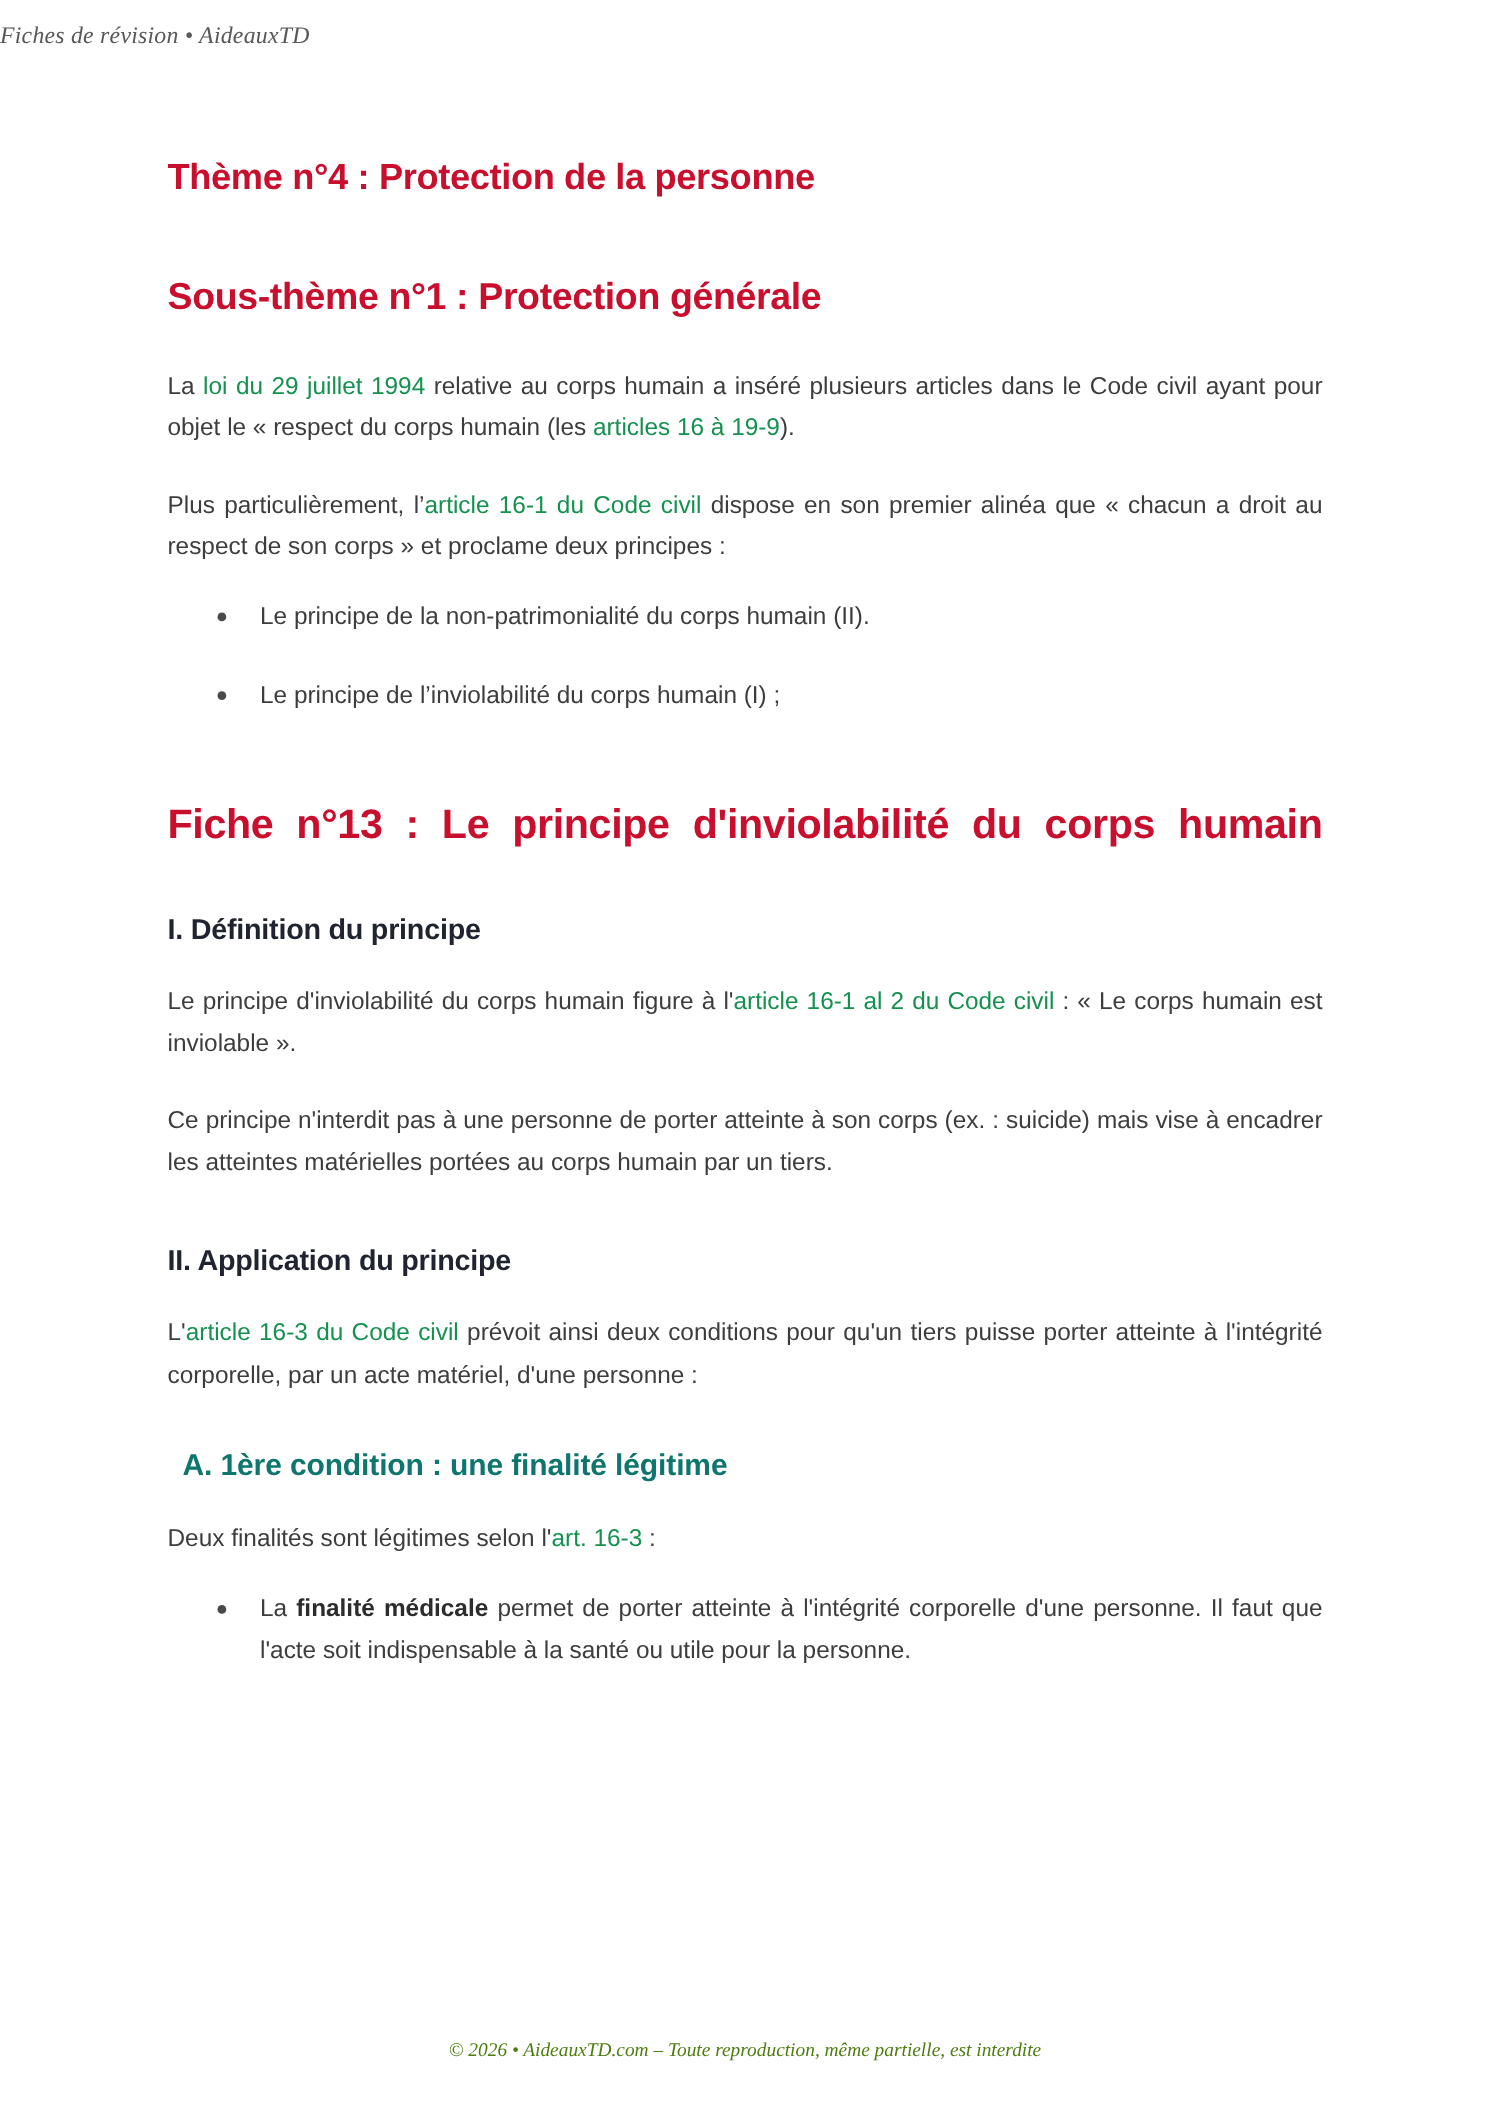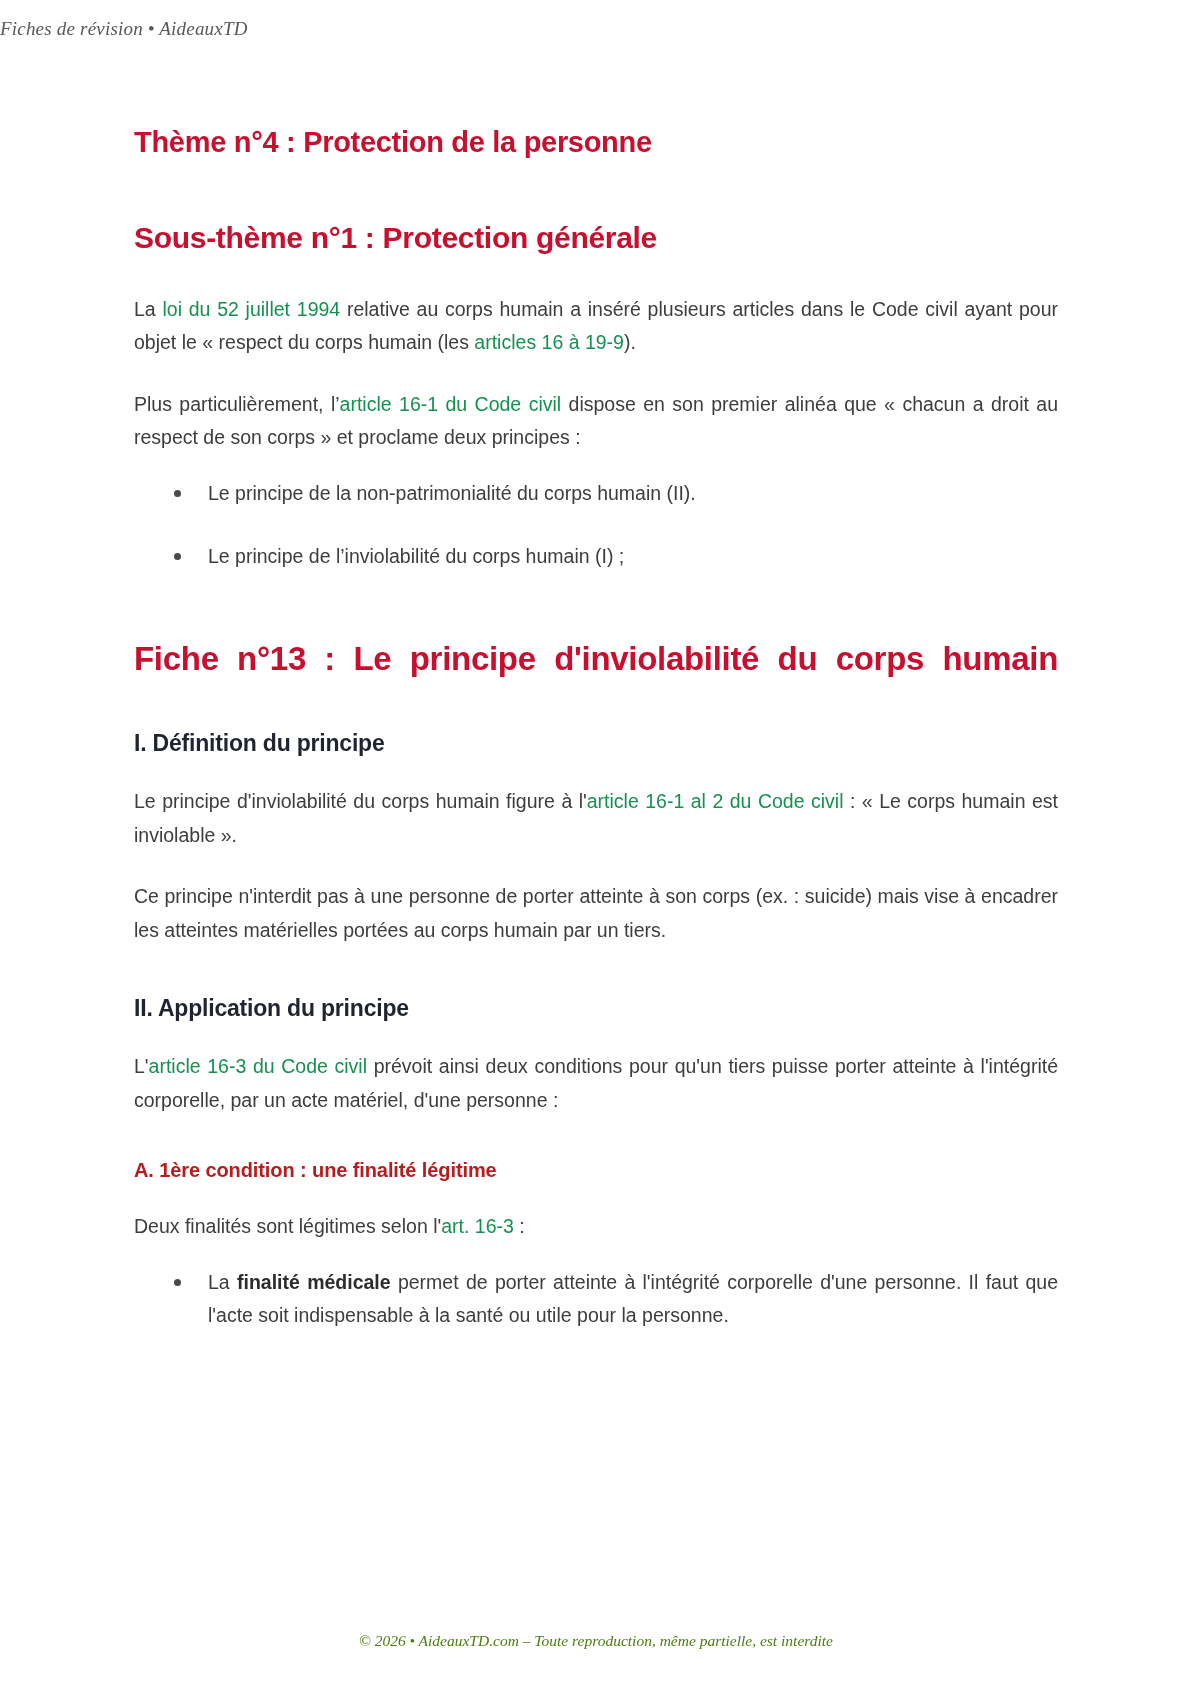--- a/index.html
+++ b/index.html
@@ -101,24 +101,24 @@
     letter-spacing: -0.3px;
   }
   h3.section {
     font-size: 23px;
     font-weight: bold;
     color: #1f2430;
     margin: 48px 0 0 0;
     letter-spacing: -0.2px;
   }
   h4.subsection {
-    font-size: 20px;
+    font-size: 24px;
     font-weight: bold;
-    color: #b91c1c;
-    margin: 42px 0 0 0;
+    color: #0f766e;
+    margin: 42px 0 0 12px;
     letter-spacing: -0.1px;
   }
   strong.b {
     font-weight: bold;
     color: #2c2c2c;
   }
   .footer {
     position: absolute;
     bottom: 34px;
     left: 0;
@@ -136,21 +136,21 @@
 <div class="page">
 
   <div class="header">Fiches de révision • AideauxTD</div>
 
   <div class="content">
 
     <h1 class="theme">Thème n°4 : Protection de la personne</h1>
 
     <h2 class="subtheme">Sous-thème n°1 : Protection générale</h2>
 
-    <p class="para first"><span>La </span><span class="ref">loi du 52 juillet 1994</span><span> relative au corps humain a inséré plusieurs articles dans le Code civil ayant pour objet le « respect du corps humain (les </span><span class="ref">articles 16 à 19-9</span><span>).</span></p>
+    <p class="para first"><span>La </span><span class="ref">loi du 29 juillet 1994</span><span> relative au corps humain a inséré plusieurs articles dans le Code civil ayant pour objet le « respect du corps humain (les </span><span class="ref">articles 16 à 19-9</span><span>).</span></p>
 
     <p class="para"><span>Plus particulièrement, l’</span><span class="ref">article 16-1 du Code civil</span><span> dispose en son premier alinéa que « chacun a droit au respect de son corps » et proclame deux principes :</span></p>
 
     <ul class="bullets">
       <li><span>Le principe de la non-patrimonialité du corps humain (II).</span></li>
       <li><span>Le principe de l’inviolabilité du corps humain (I) ;</span></li>
     </ul>
 
     <h2 class="fiche">Fiche n°13 : Le principe d'inviolabilité du corps humain</h2>
 

